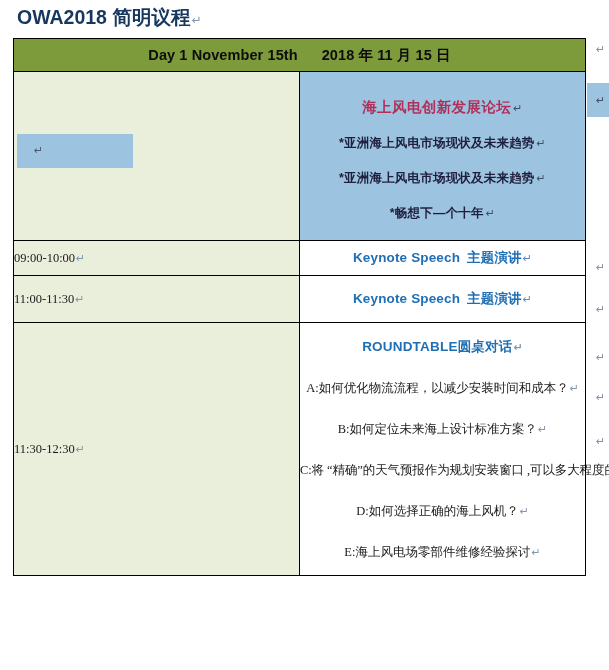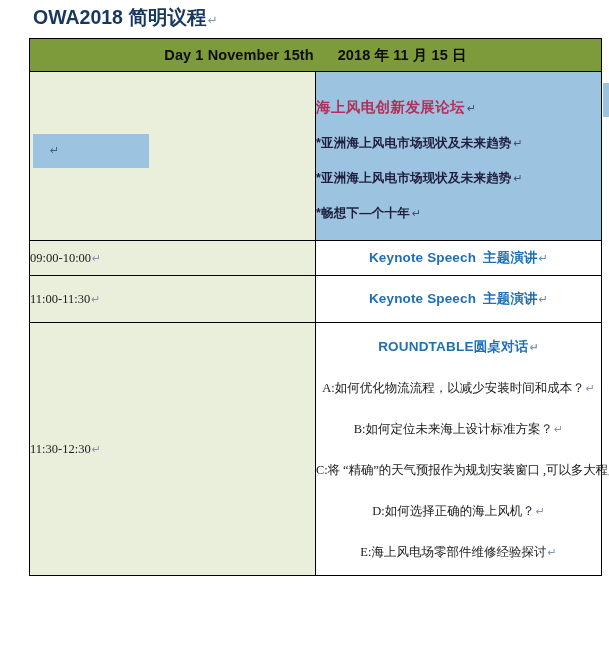--- a/index.html
+++ b/index.html
@@ -11,21 +11,21 @@
     width: 609px;
     height: 670px;
     overflow: hidden;
     font-family: "Liberation Sans", sans-serif;
     position: relative;
   }
 
   
   #page {
     position: absolute;
-    left: 16px; top: 0;
+    left: 0; top: 0;
     width: 484px;
     height: 670px;
     background: #ffffff;
     text-decoration: underline;
   }
 
   
   #doc-title-wrap {
     position: absolute;
     left: 17px;
@@ -101,20 +101,21 @@
     top: 10px;
     color: #4A5D73;
     font-size: 11px;
     font-family: "DejaVu Sans", sans-serif;
   }
 
   
   .forum-cell {
     background: #9CC3E0;
     height: 168px;
+    text-align: center;
     padding: 6px 6px 6px 6px;
   }
   .forum-title {
     font-size: 14.5px;
     font-weight: bold;
     color: #B1305A;
     margin: 8px 0 0 0;
     letter-spacing: 0.4px;
   }
   .forum-line {

